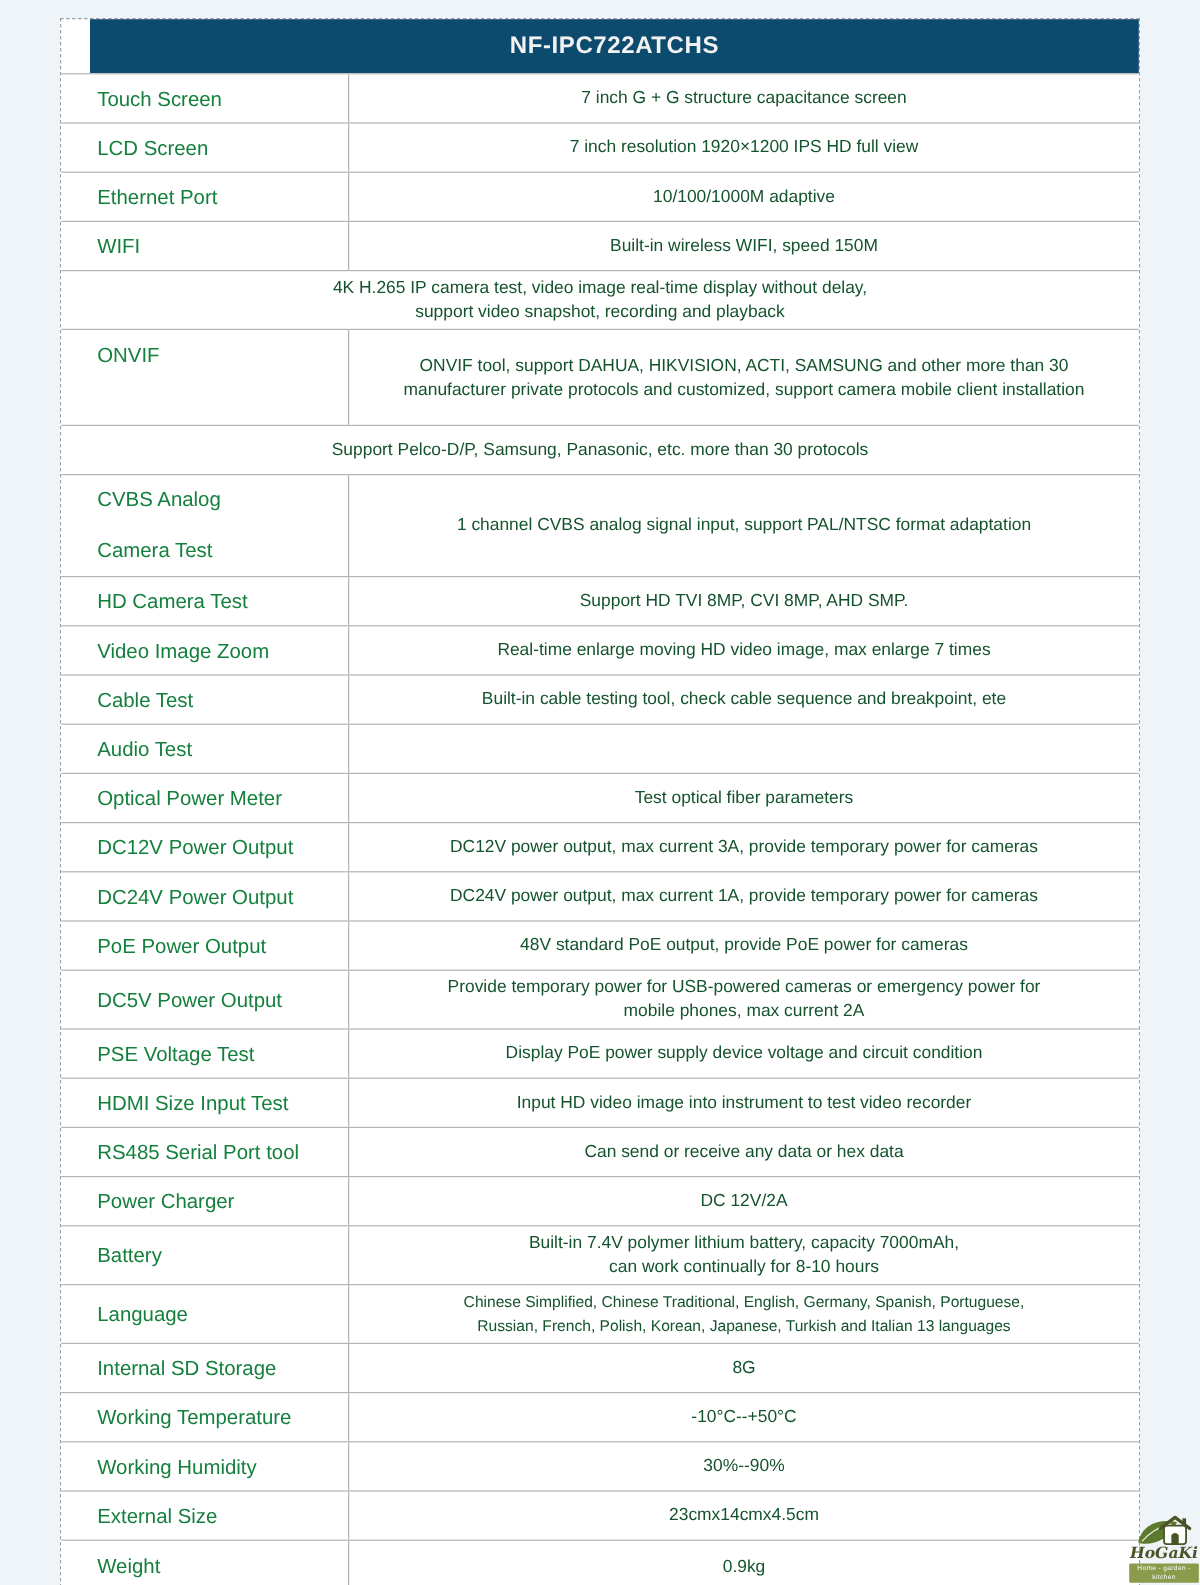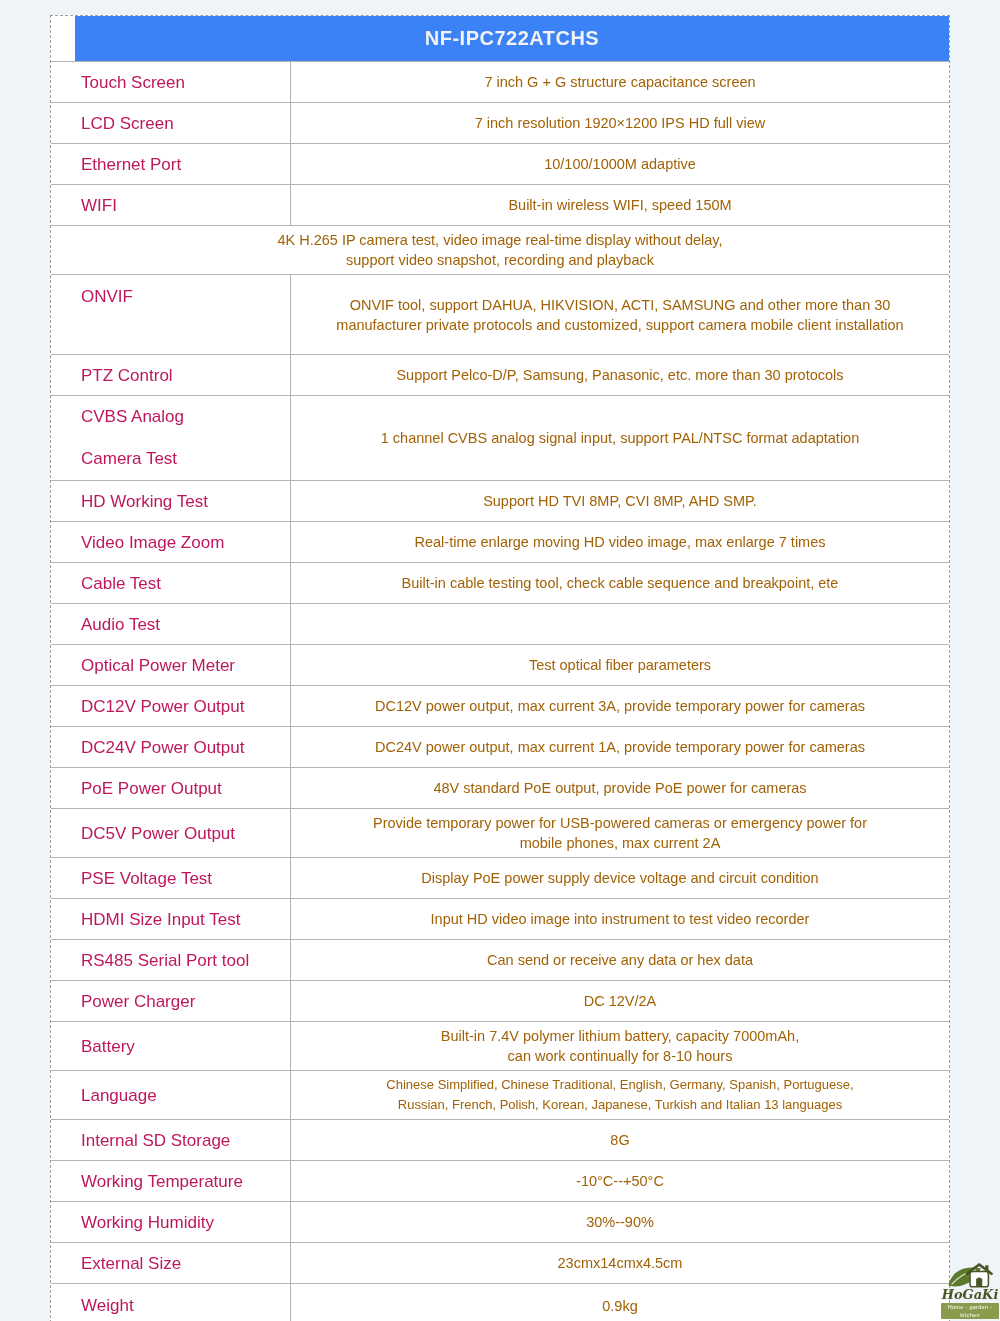--- a/index.html
+++ b/index.html
@@ -12,21 +12,21 @@
   }
   .spec-table {
     position: absolute;
     left: 50px;
     top: 15px;
     width: 900px;
     background: #ffffff;
     border: 1px dashed #9aa0a6;
   }
   .table-header {
-    background: #3b82f6;
+    background: #0c4a6e;
     color: #f2f2f2;
     height: 45px;
     display: flex;
     align-items: center;
     justify-content: center;
     font-size: 20px;
     font-weight: bold;
     letter-spacing: 0.5px;
     margin-left: 24px;
   }
@@ -39,32 +39,32 @@
   .row:first-of-type { border-top: none; }
   .cell-label {
     width: 240px;
     flex: 0 0 240px;
     border-right: 1px solid #b4b4b4;
     display: flex;
     align-items: center;
     padding-left: 30px;
     padding-right: 8px;
     font-size: 17px;
-    color: #be185d;
+    color: #15803d;
     white-space: pre-line;
     line-height: 21px;
   }
   .cell-value {
     flex: 1;
     display: flex;
     align-items: center;
     justify-content: center;
     text-align: center;
     font-size: 14.5px;
-    color: #a16207;
+    color: #14532d;
     white-space: pre-line;
     line-height: 20px;
     padding: 4px 12px;
   }
   .r-ipcam  { min-height: 46px; }
   .r-onvif  { min-height: 80px; }
   .r-onvif .cell-label { align-items: flex-start; padding-top: 11px; }
   .r-cvbs   { min-height: 83px; }
   .r-cvbs .cell-label { line-height: 42px; }
   .r-dc5v   { min-height: 43px; }
@@ -125,30 +125,29 @@
   <div class="row r-ipcam">
     <div class="cell-value">4K H.265 IP camera test, video image real-time display without delay,
 support video snapshot, recording and playback</div>
   </div>
   <div class="row r-onvif">
     <div class="cell-label">ONVIF</div>
     <div class="cell-value">ONVIF tool, support DAHUA, HIKVISION, ACTI, SAMSUNG and other more than 30
 manufacturer private protocols and customized, support camera mobile client installation</div>
   </div>
   <div class="row">
-    <div class="cell-label">PTZ Control</div>
     <div class="cell-value">Support Pelco-D/P, Samsung, Panasonic, etc. more than 30 protocols</div>
   </div>
   <div class="row r-cvbs">
     <div class="cell-label">CVBS Analog
 Camera Test</div>
     <div class="cell-value">1 channel CVBS analog signal input, support PAL/NTSC format adaptation</div>
   </div>
   <div class="row">
-    <div class="cell-label">HD Working Test</div>
+    <div class="cell-label">HD Camera Test</div>
     <div class="cell-value">Support HD TVI 8MP, CVI 8MP, AHD SMP.</div>
   </div>
   <div class="row">
     <div class="cell-label">Video Image Zoom</div>
     <div class="cell-value">Real-time enlarge moving HD video image, max enlarge 7 times</div>
   </div>
   <div class="row">
     <div class="cell-label">Cable Test</div>
     <div class="cell-value">Built-in cable testing tool, check cable sequence and breakpoint, ete</div>
   </div>

